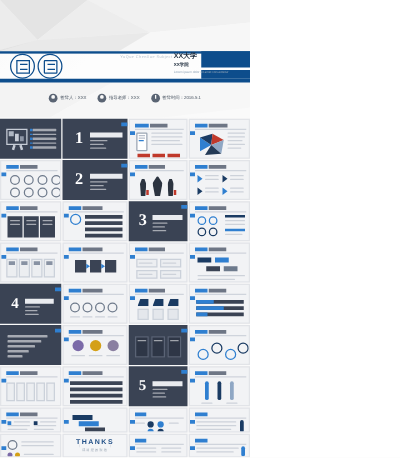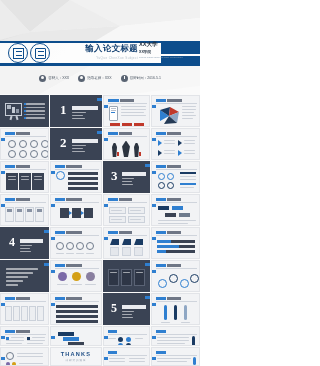--- a/index.html
+++ b/index.html
@@ -110,21 +110,20 @@
     <div class="logos">
       <div class="logo-ring a">
           <span class="glyph"></span>
         </div>
       <div class="logo-ring b">
           <span class="glyph b"></span>
         </div>
     </div>
 
     <div class="ttl-block">
-      <div class="ttl-main">输入论文标题</div>
       <div class="ttl-sub">YuQue ChenXue Subject</div>
     </div>
 
     <div class="rblock">
       <div class="rbar one"></div>
       <div class="rbar two"></div>
       <div class="runi">XX大学</div>
       <div class="rdept">XX学院</div>
       <div class="ren">Lorem ipsum dolor sit amet consectetur</div>
     </div>

